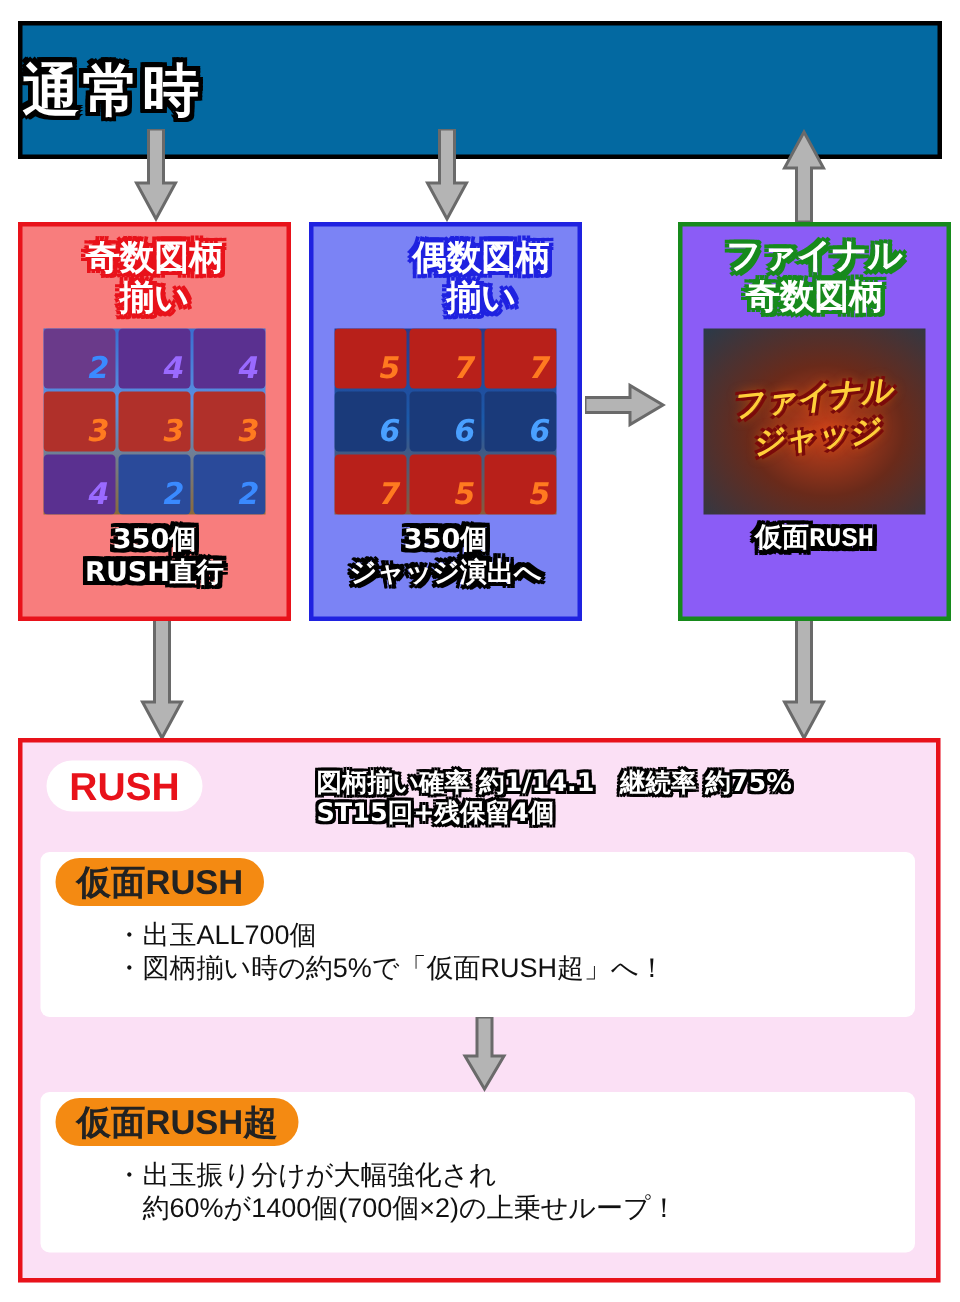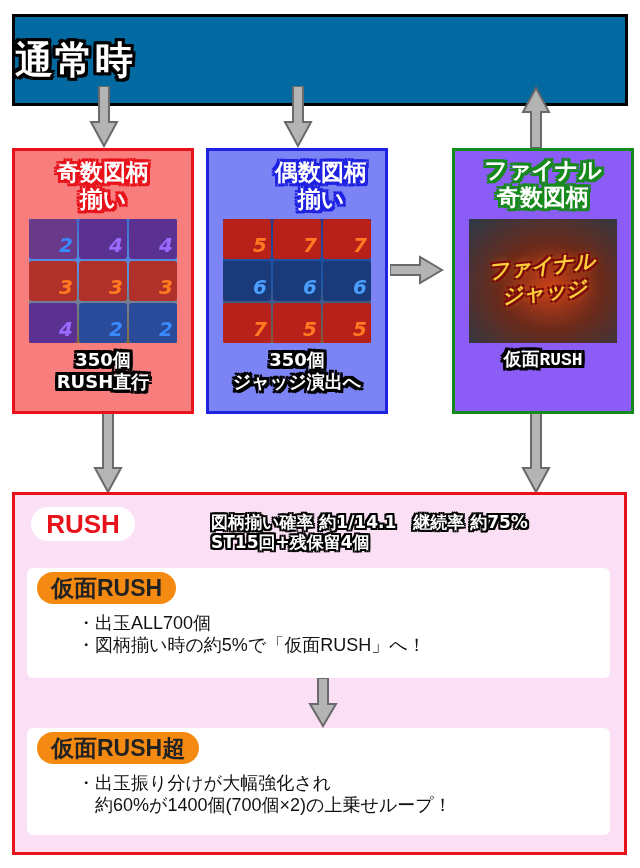--- a/index.html
+++ b/index.html
@@ -124,21 +124,21 @@
 <div class="abs rush-box">
   <div class="rush-pill">RUSH</div>
   <div class="rush-info outline" style="text-shadow:-2px -2px 0 #000,2px -2px 0 #000,-2px 2px 0 #000,2px 2px 0 #000,0 -2px 0 #000,0 2px 0 #000,-2px 0 0 #000,2px 0 0 #000;">
     <div>図柄揃い確率 約1/14.1　継続率 約75%</div>
     <div>ST15回+残保留4個</div>
   </div>
 
   <div class="panel" style="top:73px;height:110px;">
     <div class="orange-pill">仮面RUSH</div>
     <div class="bullet" style="top:44px;">・出玉ALL700個</div>
-    <div class="bullet" style="top:66px;">・図柄揃い時の約5%で「仮面RUSH」へ！</div>
+    <div class="bullet" style="top:66px;">・図柄揃い時の約5%で「仮面RUSH超」へ！</div>
   </div>
 
   <svg class="arrow" style="left:293px;top:183px" width="30" height="50" viewBox="0 0 30 50">
     <path d="M10 0 H20 V26 H28 L15 48 L2 26 H10 Z" fill="#b4b4b4" stroke="#6a6a6a" stroke-width="2"></path>
   </svg>
 
   <div class="panel" style="top:233px;height:107px;">
     <div class="orange-pill">仮面RUSH超</div>
     <div class="bullet" style="top:44px;">・出玉振り分けが大幅強化され</div>
     <div class="bullet" style="top:66px;">　約60%が1400個(700個×2)の上乗せループ！</div>

